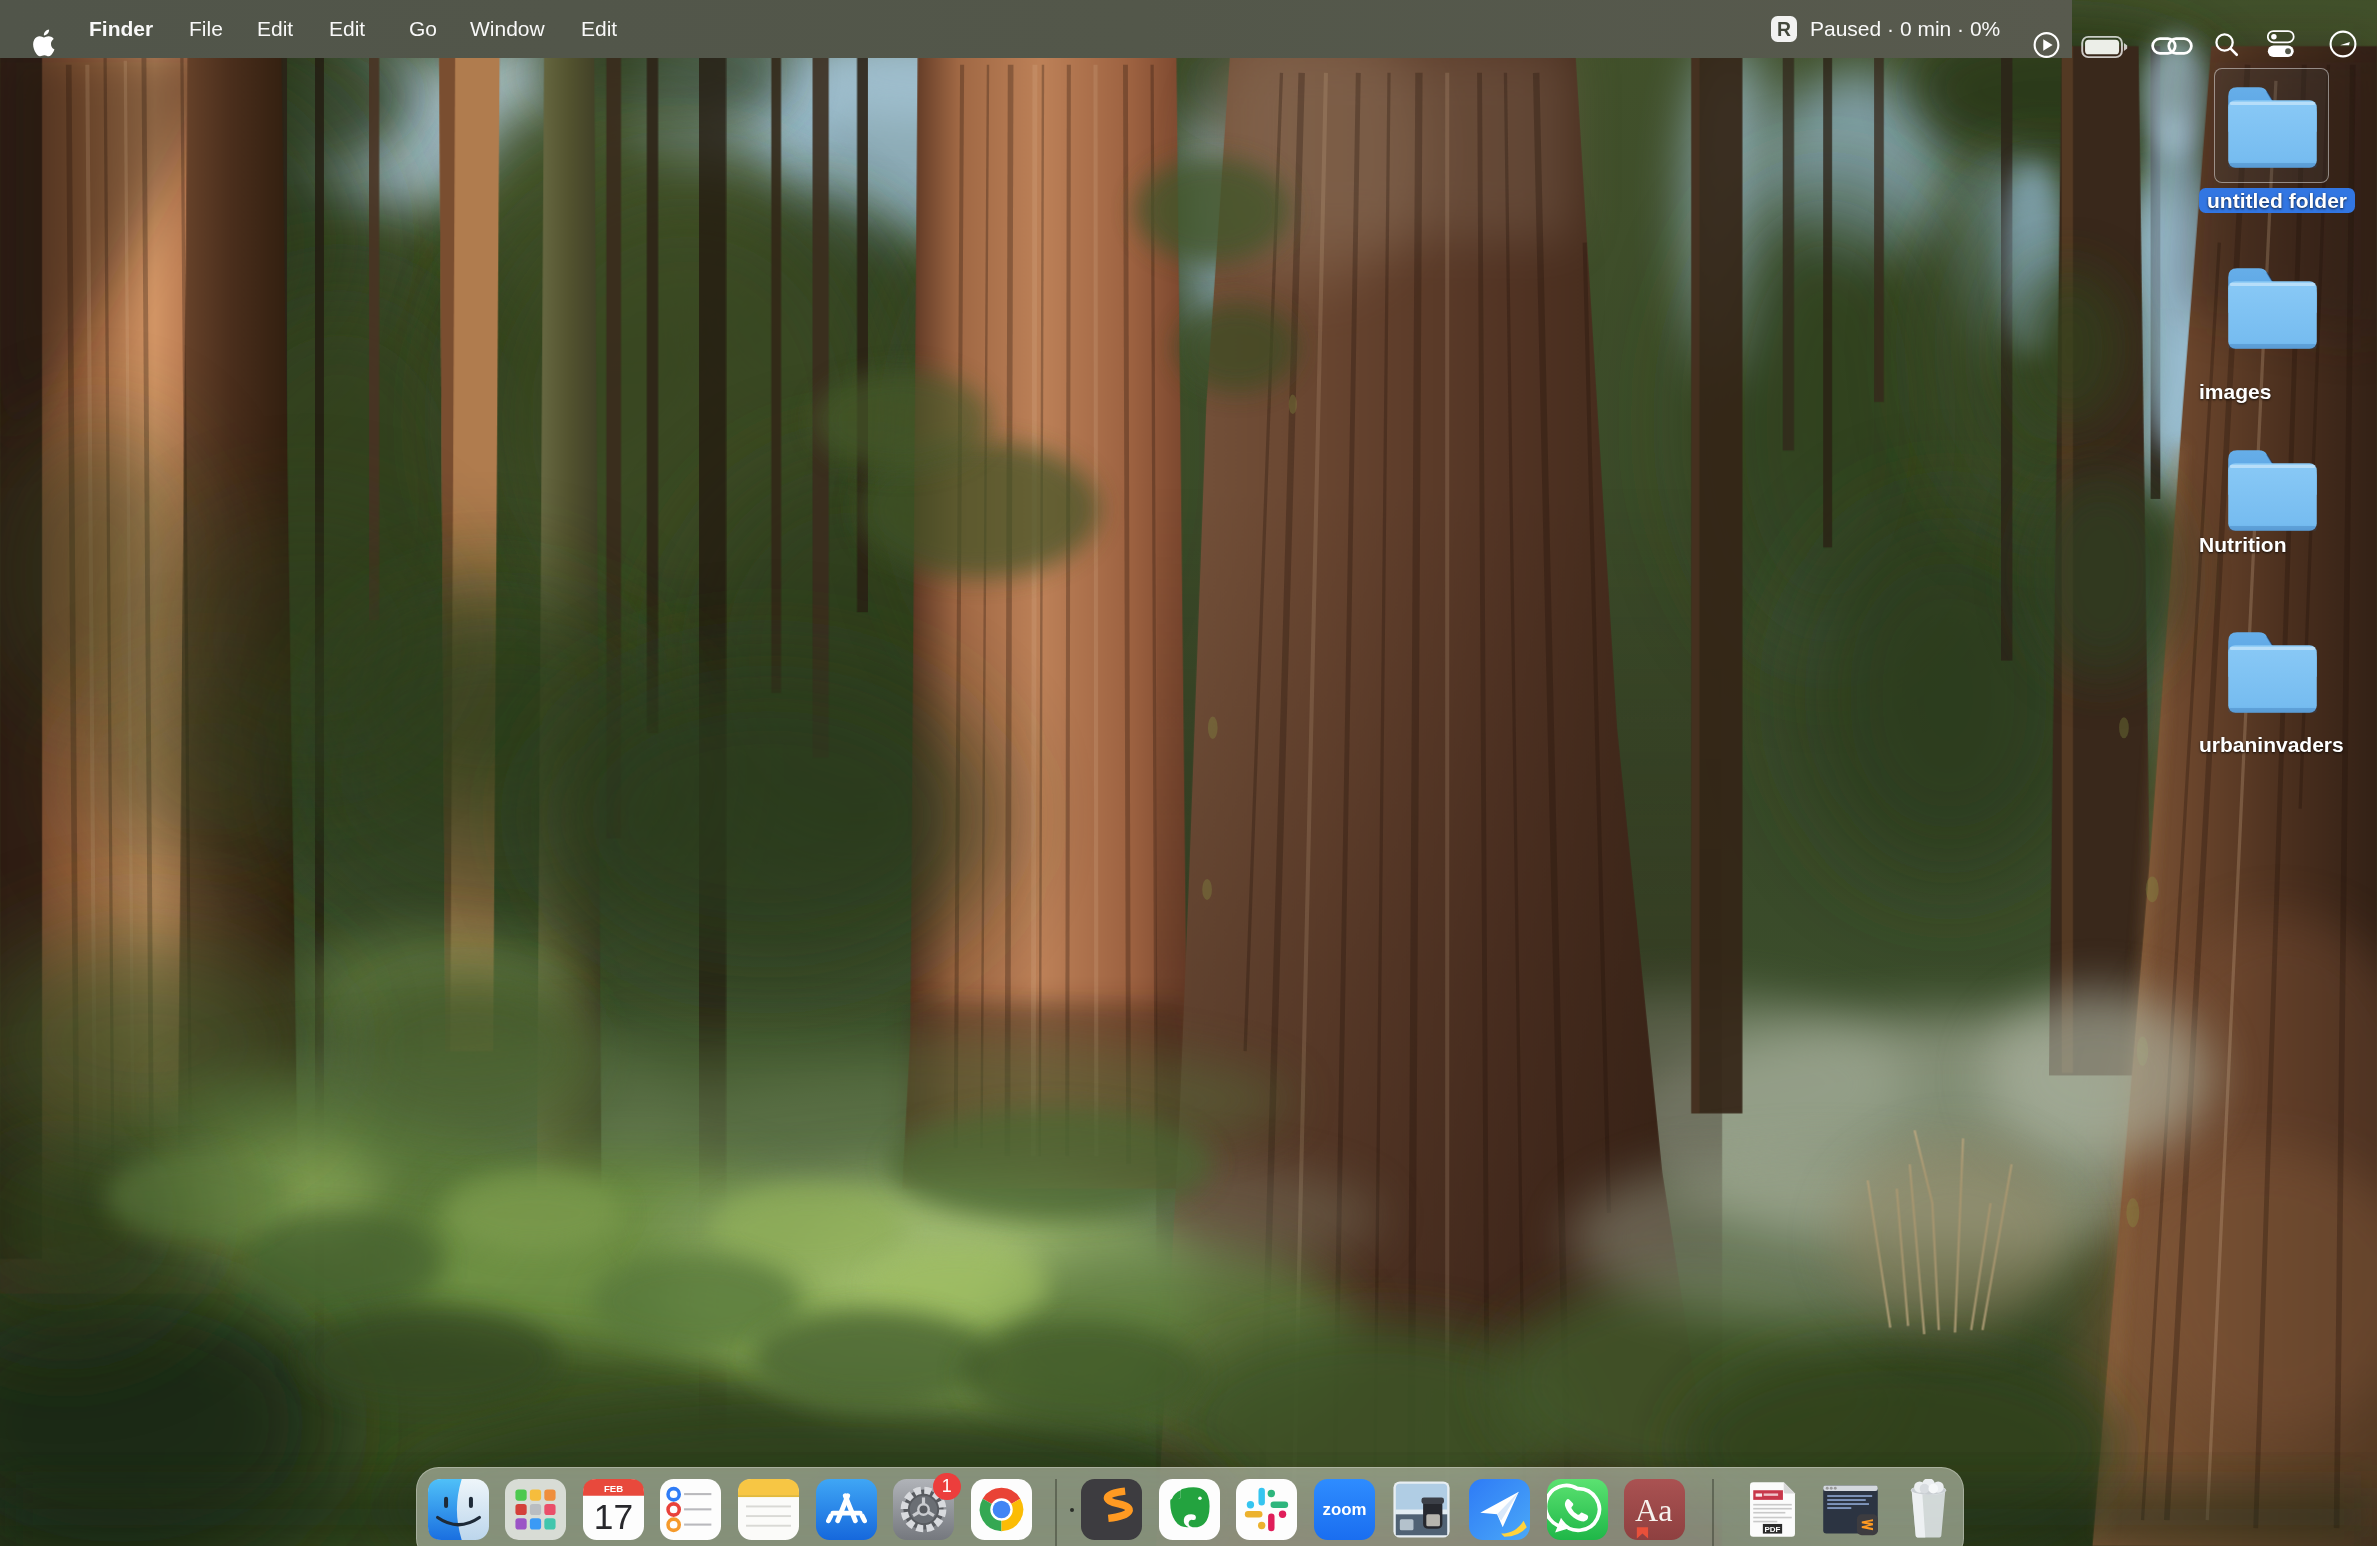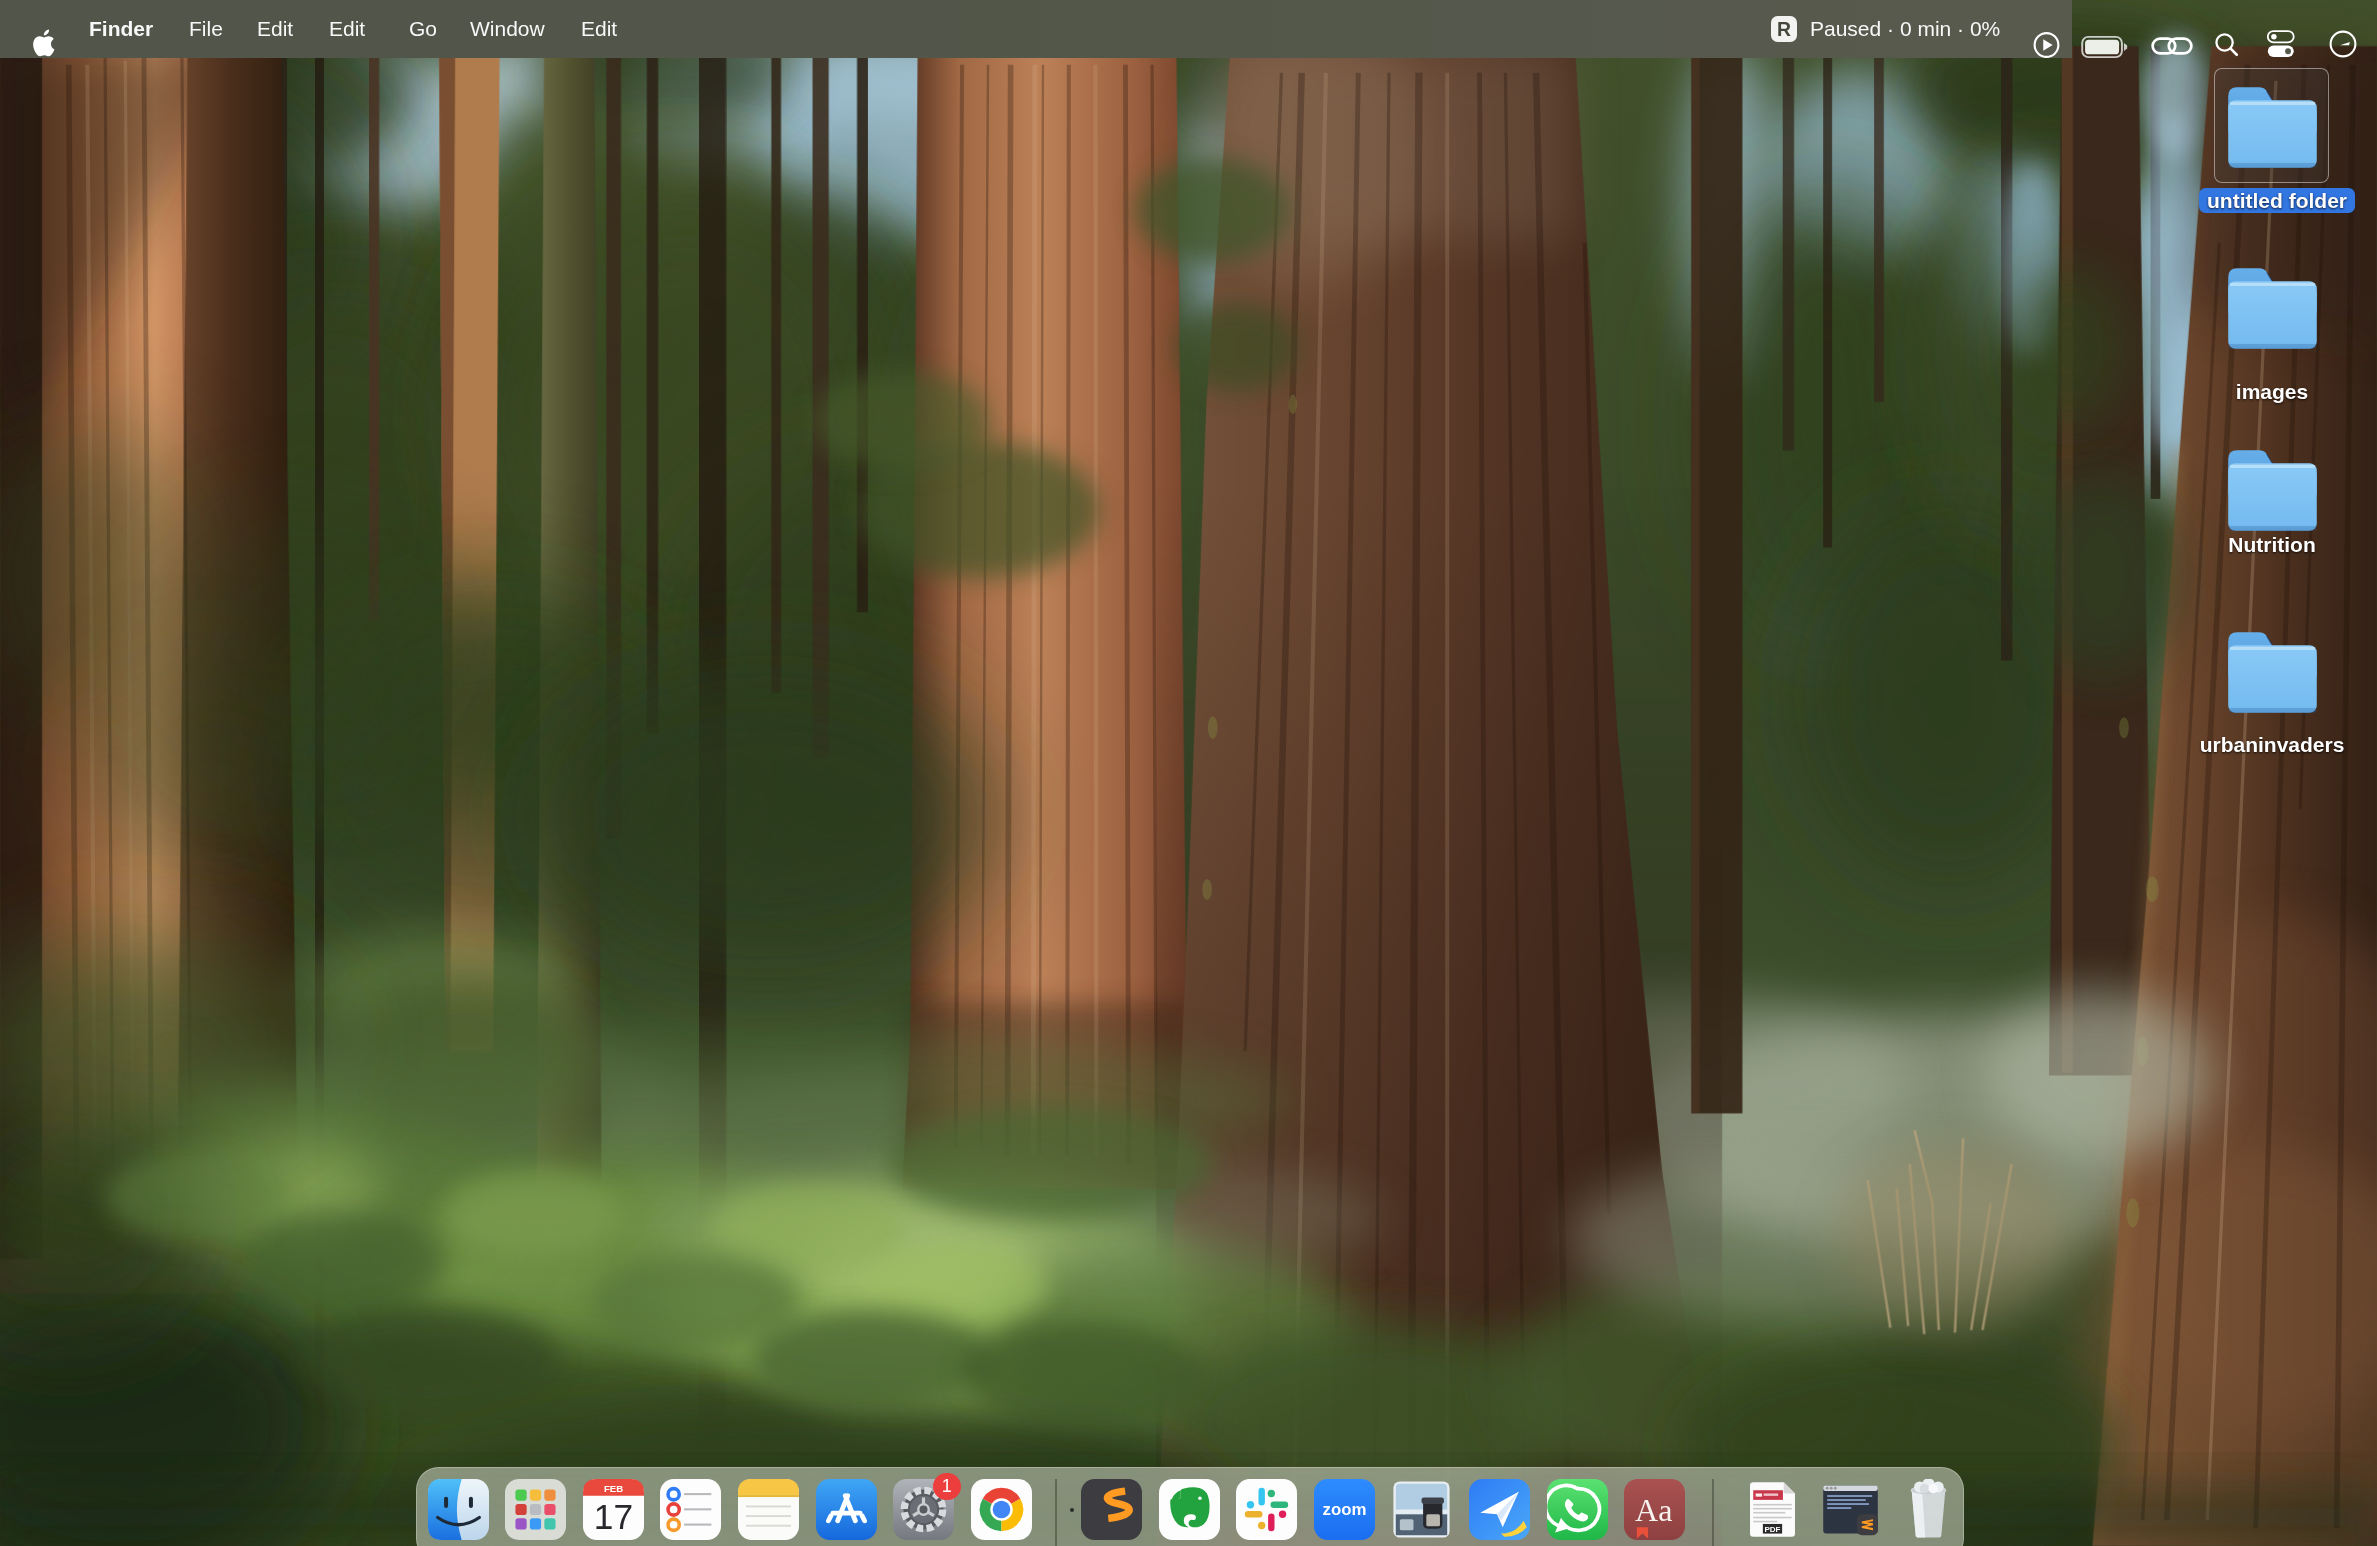--- a/index.html
+++ b/index.html
@@ -8,21 +8,21 @@
   #wall { position:absolute; left:0; top:0; }
   
   #menubar {
     position:absolute; left:0; top:0; width:2072px; height:58px;
     background:linear-gradient(90deg,#51554a 0%,#53574a 55%,#585a4e 100%);
     color:#fff; z-index:50;
   }
   .mitem { position:absolute; top:0; height:58px; line-height:58px; font-size:21px; color:rgba(255,255,255,0.96); }
   .bold { font-weight:700; }
   
-  .desk { position:absolute; z-index:30; width:146px; text-align:center; }
+  .desk { position:absolute; z-index:30; width:146px; text-align:left; }
   .desk svg { display:block; margin:0 auto; }
   .desk .lbl { margin-top:0px; font-size:21px; font-weight:700; color:#fff;
      text-shadow:0 0.8px 2.4px rgba(0,0,0,0.8); line-height:25px; white-space:nowrap; }
   .pill { display:inline-block; background:#3276e2; border-radius:6.5px; padding:0 8px; }
   
   #dock {
     position:absolute; left:416px; top:1447px; width:1548px; height:94px;
     background:rgba(196,203,186,0.6); border:0.8px solid rgba(255,255,255,0.28);
     border-radius:22.6px; z-index:60;margin-top:20px;
   }

